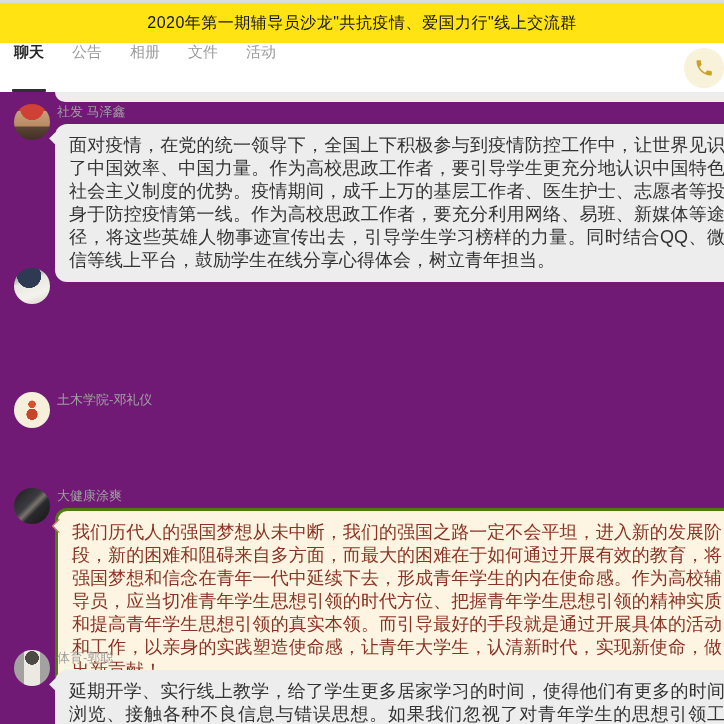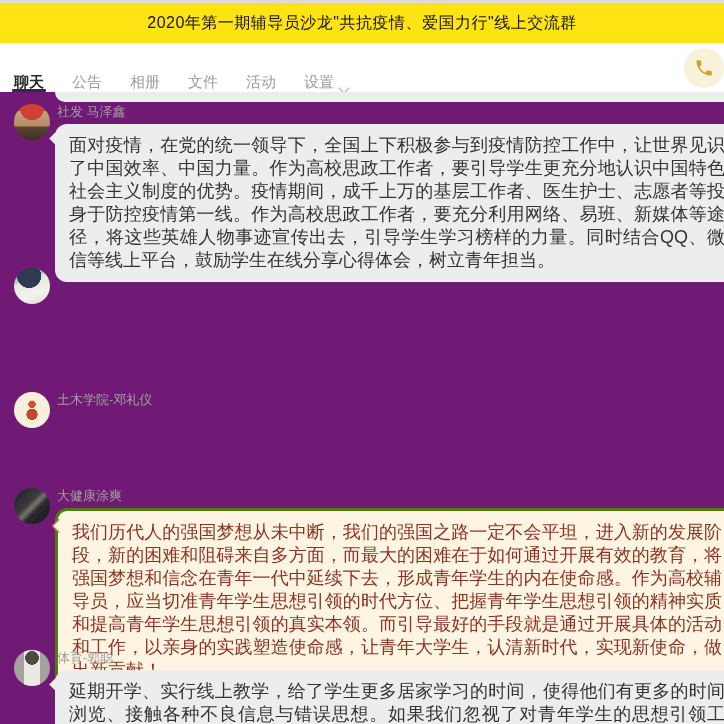--- a/index.html
+++ b/index.html
@@ -18,21 +18,21 @@
   .header .title{
     font-size:16px;font-weight:500;color:#141414;letter-spacing:.5px;white-space:nowrap;
   }
 
   
   .tabbar{
     position:relative;height:49px;background:#fff;display:flex;align-items:center;
     padding-left:14px;
   }
   .tab{
-    position:relative;height:100%;display:flex;align-items:flex-end;
+    position:relative;height:100%;display:flex;align-items:flex-start;
     margin-right:28px;font-size:15px;color:#9b9b9b;cursor:pointer;white-space:nowrap;
   }
   .tab.active{color:#2a2a2a;font-weight:bold;}
   .tab.active .underline{
     position:absolute;left:-2px;right:-2px;bottom:0;height:3px;background:#2f2f2f;border-radius:1px;
   }
   .chev{
     display:inline-block;width:7px;height:7px;margin-left:6px;margin-top:-4px;
     border-right:1.5px solid #b0b0b0;border-bottom:1.5px solid #b0b0b0;
     transform:rotate(45deg);
@@ -123,24 +123,20 @@
     </div>
     <div class="tab">
       <span>相册</span>
     </div>
     <div class="tab">
       <span>文件</span>
     </div>
     <div class="tab">
       <span>活动</span>
     </div>
-    <div class="tab">
-      <span>设置</span>
-      <span class="chev"></span>
-    </div>
     <div class="phone-btn">
       <span style="line-height:0;">
         <svg width="20" height="20" viewBox="0 0 24 24">
           <path fill="#c9a227" d="M6.54 10.79c1.48 2.9 3.87 5.28 6.77 6.77l2.26-2.26c.28-.28.69-.37 1.05-.25 1.16.38 2.41.59 3.68.59.58 0 1.05.47 1.05 1.05v3.26c0 .58-.47 1.05-1.05 1.05C10.74 21 3 13.26 3 3.7 3 3.12 3.47 2.65 4.05 2.65h3.27c.58 0 1.05.47 1.05 1.05 0 1.28.2 2.52.59 3.68.11.36.03.77-.25 1.05l-2.17 2.36z"></path>
         </svg>
       </span>
     </div>
   </nav>
 
   <main class="chat">

